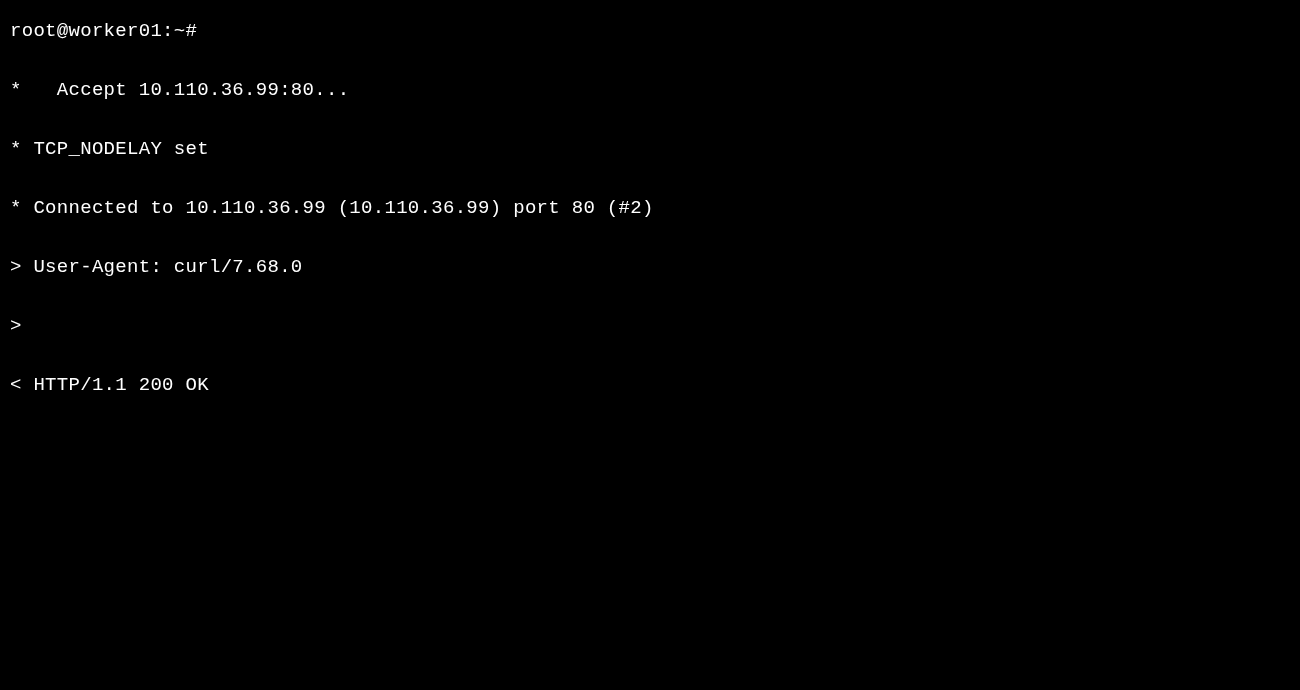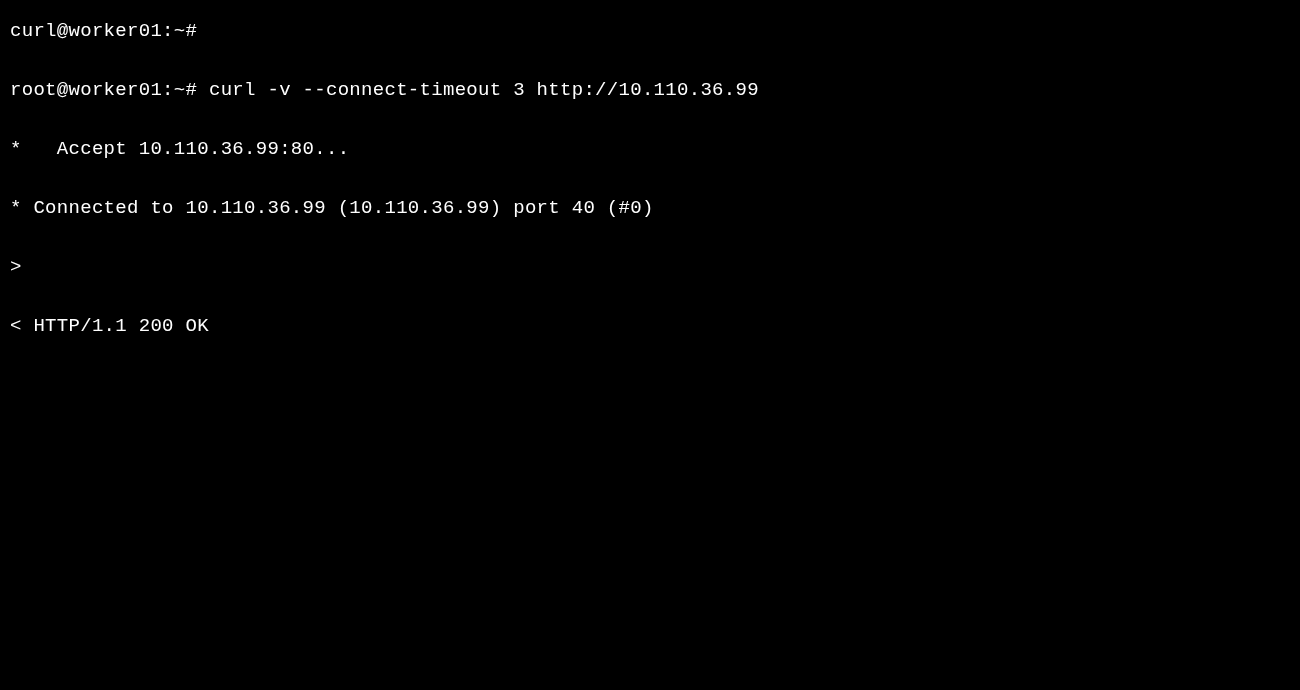--- a/index.html
+++ b/index.html
@@ -29,24 +29,25 @@
     }
     .partial-top {
       margin-top: -12px;
       display: block;
     }
   </style>
 </head>
 <body>
 
 <div class="terminal">
-<span class="line partial-top">curl@worker01:~#</span>
-<span class="line">root@worker01:~# curl -v --connect-timeout 3 http://10.110.36.99</span>
+<span class="line partial-top">root@worker01:~#</span>
 <span class="line">*   Accept 10.110.36.99:80...</span>
-<span class="line">* Connected to 10.110.36.99 (10.110.36.99) port 40 (#0)</span>
+<span class="line">* TCP_NODELAY set</span>
+<span class="line">* Connected to 10.110.36.99 (10.110.36.99) port 80 (#2)</span>
+<span class="line">&gt; User-Agent: curl/7.68.0</span>
 <span class="line">&gt;</span>
 <span class="line">&lt; HTTP/1.1 200 OK</span>
 
 
 
 
 
 
 
 

